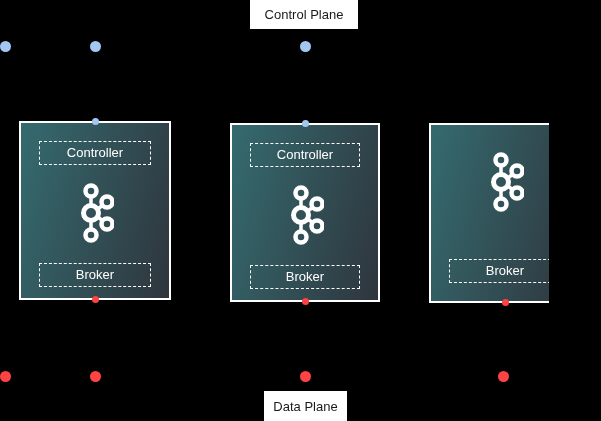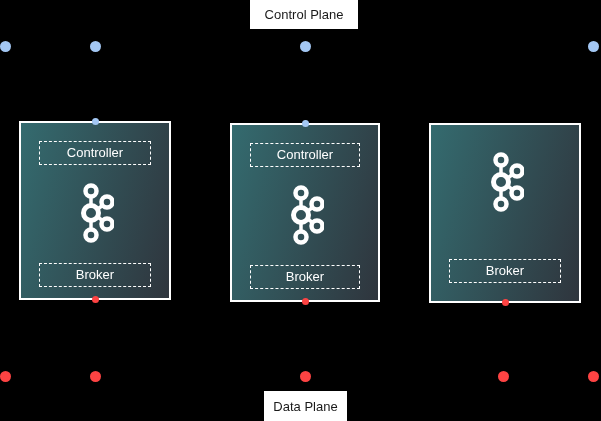--- a/index.html
+++ b/index.html
@@ -1,18 +1,18 @@
 <!DOCTYPE html>
 <html style="--background: #000000; --controller-dot: #a3c7f3; --broker-dot: #fd4343; --node-gradient-start: #346b6f; --node-gradient-end: #2f353d; --node-border: #ffffff; --node-text: #ffffff; --label-background: #ffffff; --label-text: #1a1a1a;"><head>
 <meta charset="utf-8">
 <style>
   html,body{margin:0;padding:0;background:#000;}
   .canvas{
     position:relative;
-    width:601px;height:421px;
+    width:549px;height:421px;
     background:var(--background,#000);
     font-family:"Liberation Sans", sans-serif;
     overflow:hidden;
   }
   .plane-label{
     position:absolute;
     background:var(--label-background,#fff);
     color:var(--label-text,#1a1a1a);
     font-size:13px;
     display:flex;align-items:center;justify-content:center;

